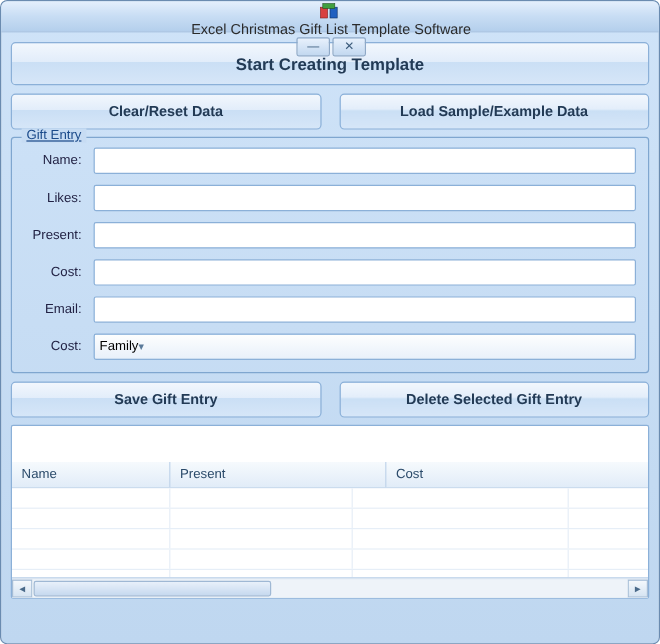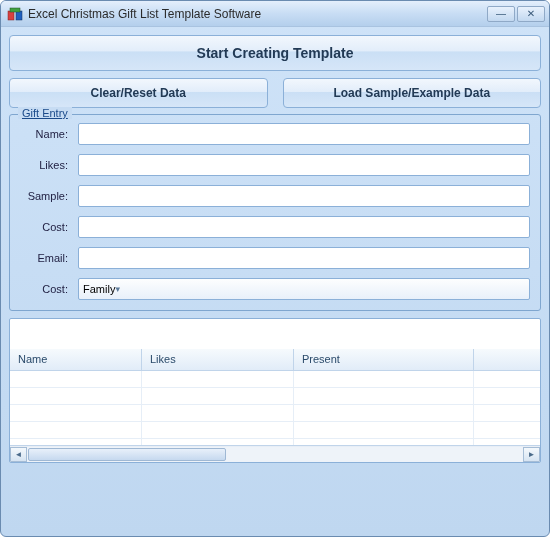--- a/index.html
+++ b/index.html
@@ -20,20 +20,21 @@
   overflow: hidden;
   position: relative;
 }
 .titlebar {
   height: 26px;
   background: linear-gradient(to bottom, #e4effc 0%, #c8ddf4 50%, #b4cfec 100%);
   display: flex;
   align-items: center;
   padding: 0 4px 0 6px;
   border-bottom: 1px solid #a9c3e0;
+  flex-direction: column;
 }
 .titlebar .app-icon {
   width: 16px; height: 16px;
   margin-right: 5px;
   display: inline-flex;
   align-items: center;
   justify-content: center;
 }
 .titlebar .title {
   flex: 1;
@@ -244,21 +245,21 @@
         <div class="form-label">Name:</div>
         <input class="form-input" value="" style="">
       </div>
 
       <div class="form-row">
         <div class="form-label">Likes:</div>
         <input class="form-input" value="" style="">
       </div>
 
       <div class="form-row">
-        <div class="form-label">Sample:</div>
+        <div class="form-label">Present:</div>
         <input class="form-input" value="" style="">
       </div>
 
       <div class="form-row">
         <div class="form-label">Cost:</div>
         <input class="form-input" value="" style="">
       </div>
 
       <div class="form-row">
         <div class="form-label">Email:</div>
@@ -267,26 +268,30 @@
 
       <div class="form-row">
         <div class="form-label">Cost:</div>
         <div class="form-select">
           <span>Family</span>
           <span class="select-arrow">▾</span>
         </div>
       </div>
     </div>
 
+    <div class="btn-row">
+      <button class="btn btn-half">Save Gift Entry</button>
+      <button class="btn btn-half">Delete Selected Gift Entry</button>
+    </div>
 
     <div class="grid-container">
       <div class="grid-header">
         <div class="col col-name">Name</div>
-        <div class="col col-likes">Likes</div>
         <div class="col col-present">Present</div>
+        <div class="col col-cost">Cost</div>
       </div>
       <div class="grid-body">
         <div class="row">
           <div class="cell col-name"></div>
             <div class="cell col-likes"></div>
             <div class="cell col-present"></div>
             <div class="cell col-cost"></div>
         </div>
         <div class="row">
           <div class="cell col-name"></div>

